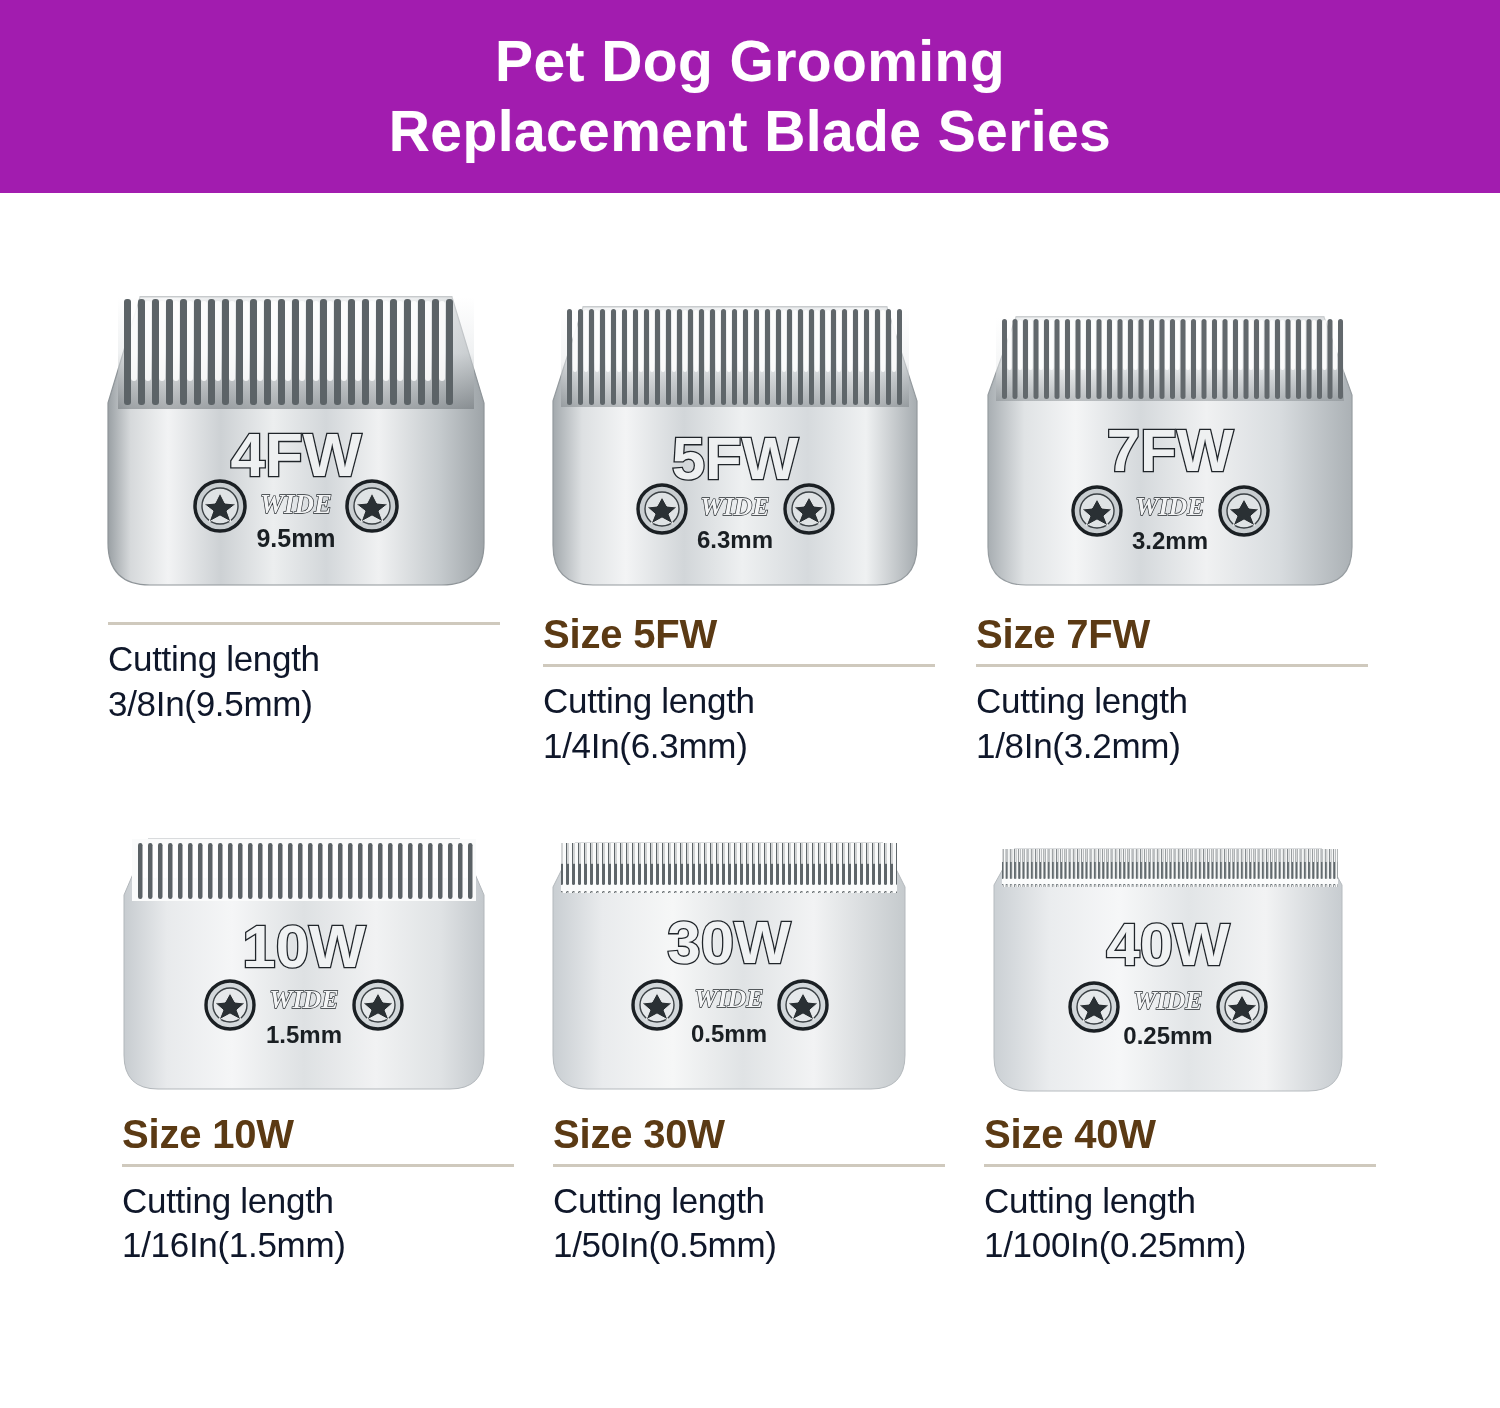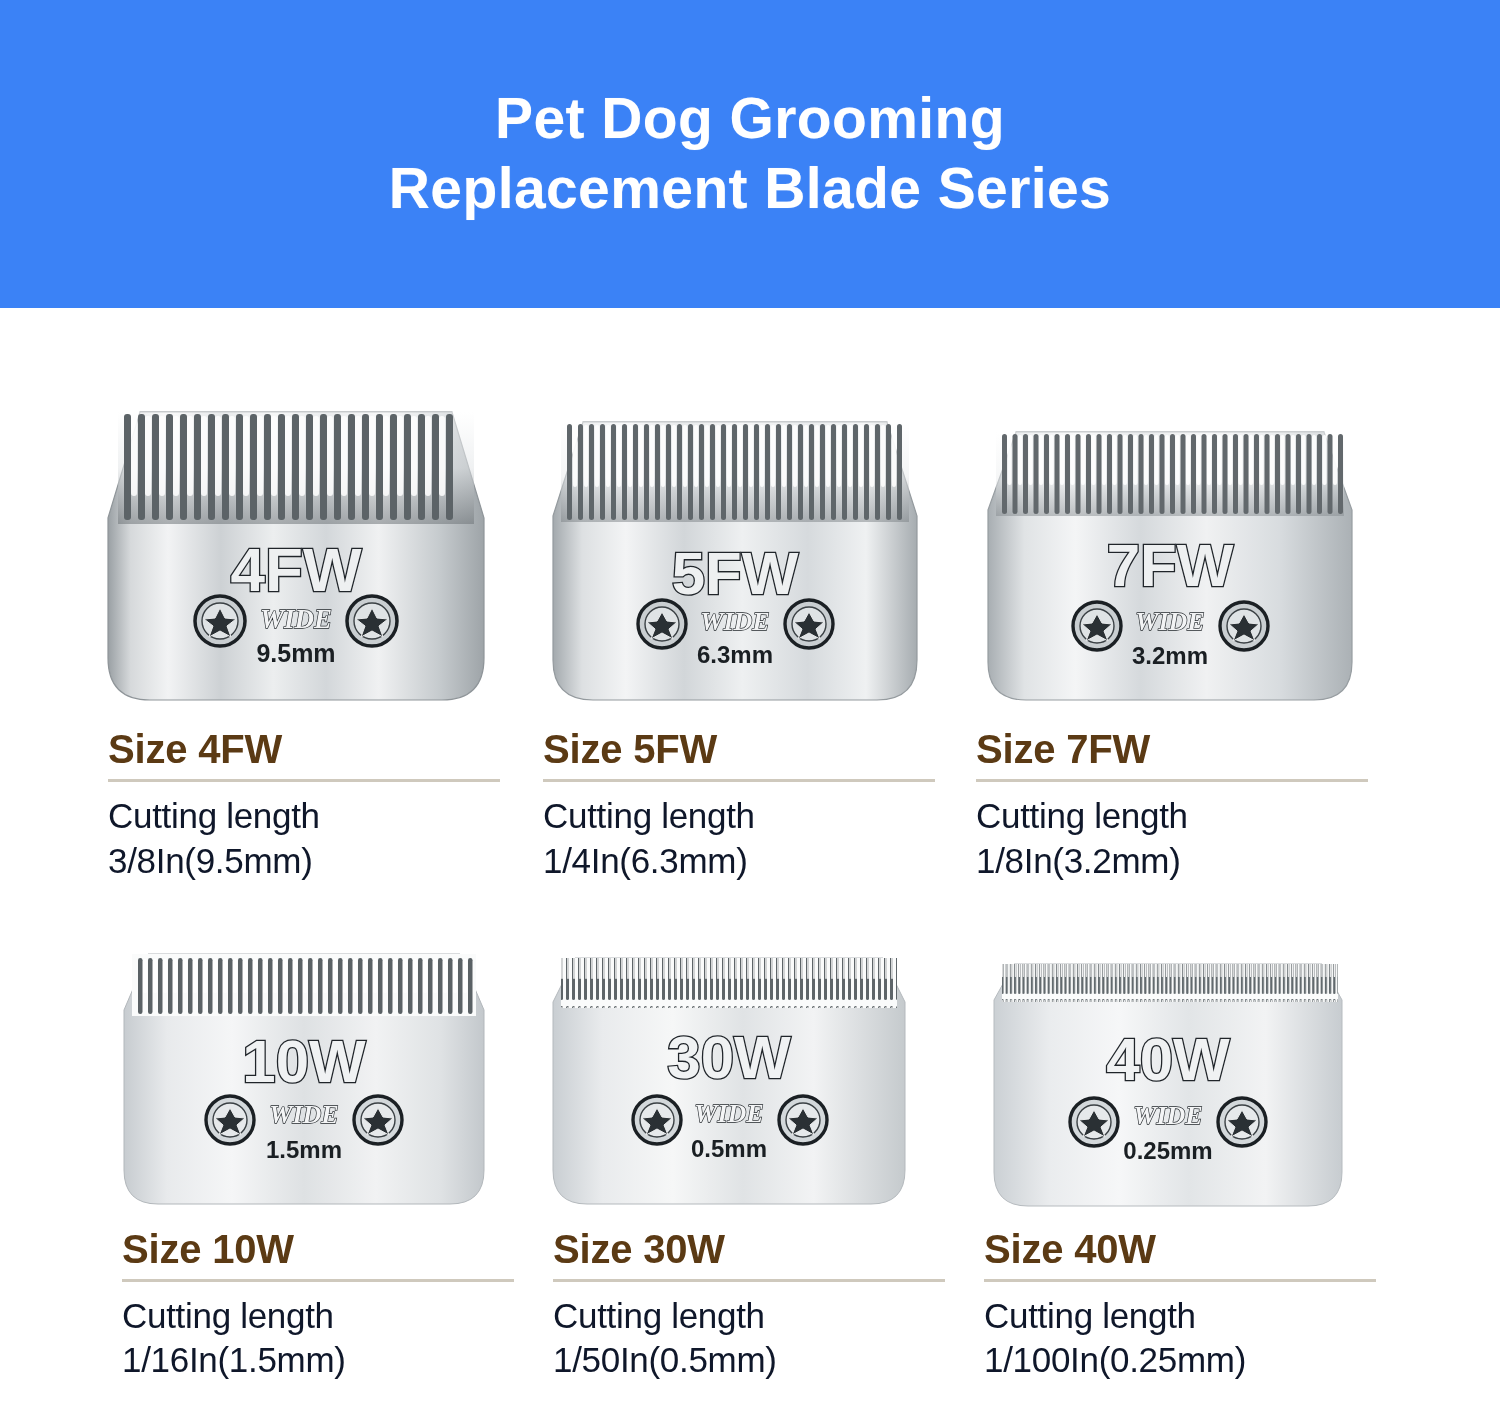--- a/index.html
+++ b/index.html
@@ -12,22 +12,22 @@
     width: 1500px;
     height: 1408px;
     font-family: "Liberation Sans", sans-serif;
     overflow: hidden;
     position: relative;
   }
 
   
   .header-banner {
     width: 1500px;
-    height: 308px;
-    background: #3b82f6;
+    height: 193px;
+    background: #a21caf;
     display: flex;
     align-items: center;
     justify-content: center;
     box-sizing: border-box;
   }
   .header-title {
     color: #ffffff;
     font-family: "Liberation Sans", sans-serif;
     font-weight: bold;
     font-size: 57px;
@@ -219,21 +219,20 @@
             <path d="M120 202 L125 212 L136 213 L127 220 L131 231 L120 225 L109 231 L113 220 L104 213 L115 212 Z" fill="#2a3034" stroke="#e9ebec" stroke-width="1"></path>
           </g>
           <g>
             <circle cx="272" cy="215" r="25" fill="#c9ced1" stroke="#1b2024" stroke-width="3.5"></circle>
             <circle cx="272" cy="215" r="18" fill="#dfe3e5" stroke="#3a4044" stroke-width="1.4"></circle>
             <path d="M272 202 L277 212 L288 213 L279 220 L283 231 L272 225 L261 231 L265 220 L256 213 L267 212 Z" fill="#2a3034" stroke="#e9ebec" stroke-width="1"></path>
           </g>
         </svg>
       </div>
       <div class="caption-block">
-        <p class="size-label">Size 4FW</p>
         <hr class="caption-rule">
         <p class="cutting-text">Cutting length
 3/8In(9.5mm)</p>
       </div>
     </div>
 
     <div class="product-card card-2">
       <div class="blade-figure">
         <svg class="blade-svg" width="380" height="290" viewBox="0 0 380 290">
           <defs>

